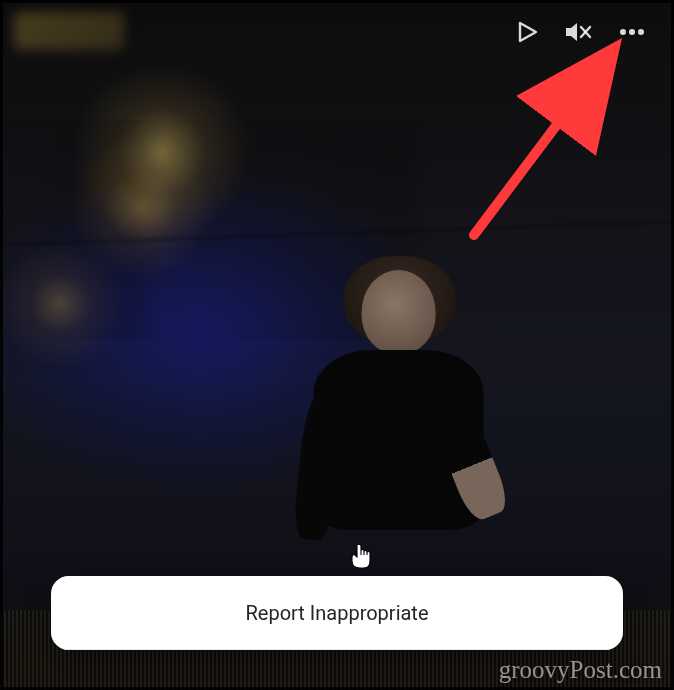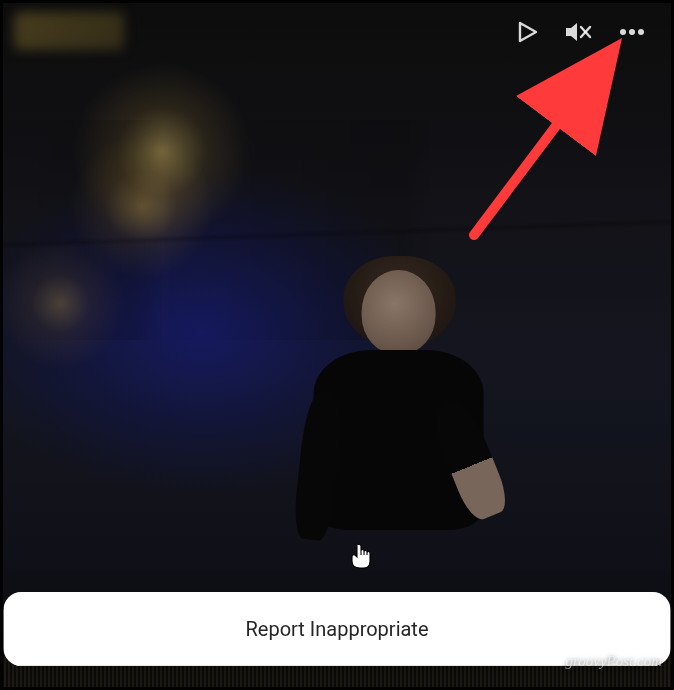--- a/index.html
+++ b/index.html
@@ -121,22 +121,22 @@
     }
     .arrow {
       position: absolute;
       z-index: 11;
       pointer-events: none;
     }
     .action-sheet {
       position: absolute;
       left: 50%;
       transform: translateX(-50%);
-      bottom: 24px;
-      width: 667px;
+      bottom: 40px;
+      width: 572px;
       background: #737373;
       border-radius: 18px;
       overflow: hidden;
       z-index: 20;
       box-shadow: 0 10px 30px rgba(0,0,0,0.35);
     }
     .action-item {
       width: 100%;
       height: 74px;
       display: flex;
@@ -153,24 +153,23 @@
       border-bottom: 1px solid #e6e6e6;
     }
     .cursor-ptr {
       position: absolute;
       z-index: 30;
       pointer-events: none;
     }
     .watermark {
       position: absolute;
       right: 12px;
-      bottom: 20px;
+      bottom: 6px;
       font-family: Georgia, "Times New Roman", serif;
-      font-style: italic;
-      font-size: 15px;
+      font-size: 25px;
       color: rgba(255,255,255,0.55);
       text-shadow: 0 1px 4px rgba(0,0,0,0.6);
       z-index: 25;
     }
     .frame-border {
       position: absolute;
       inset: 0;
       border: 3px solid rgba(0,0,0,0.85);
       pointer-events: none;
       z-index: 40;

